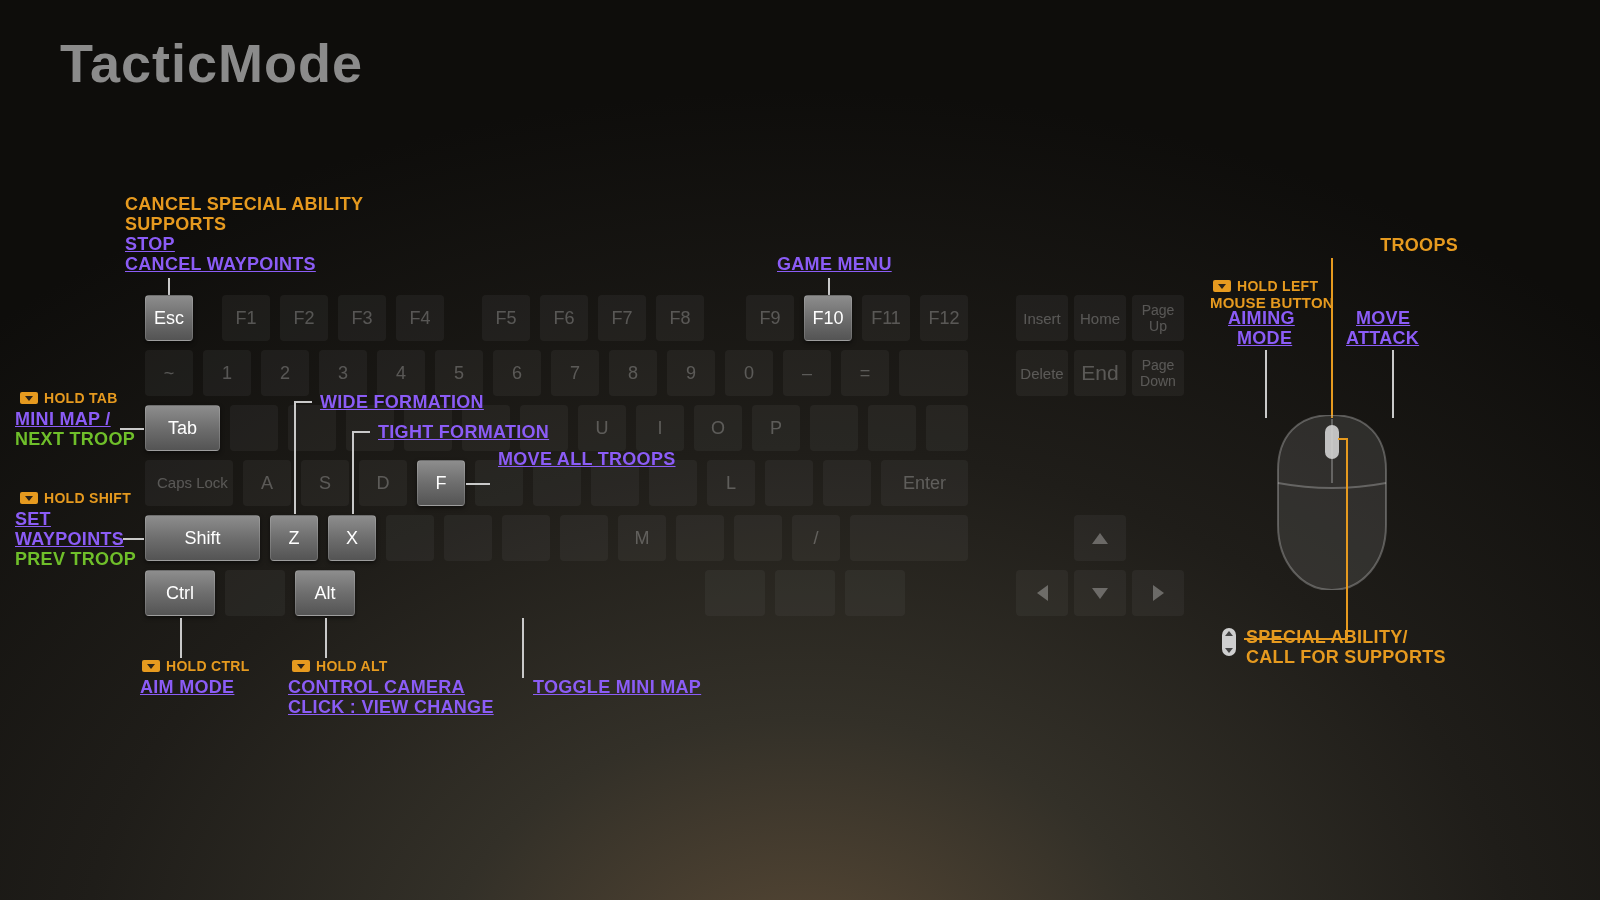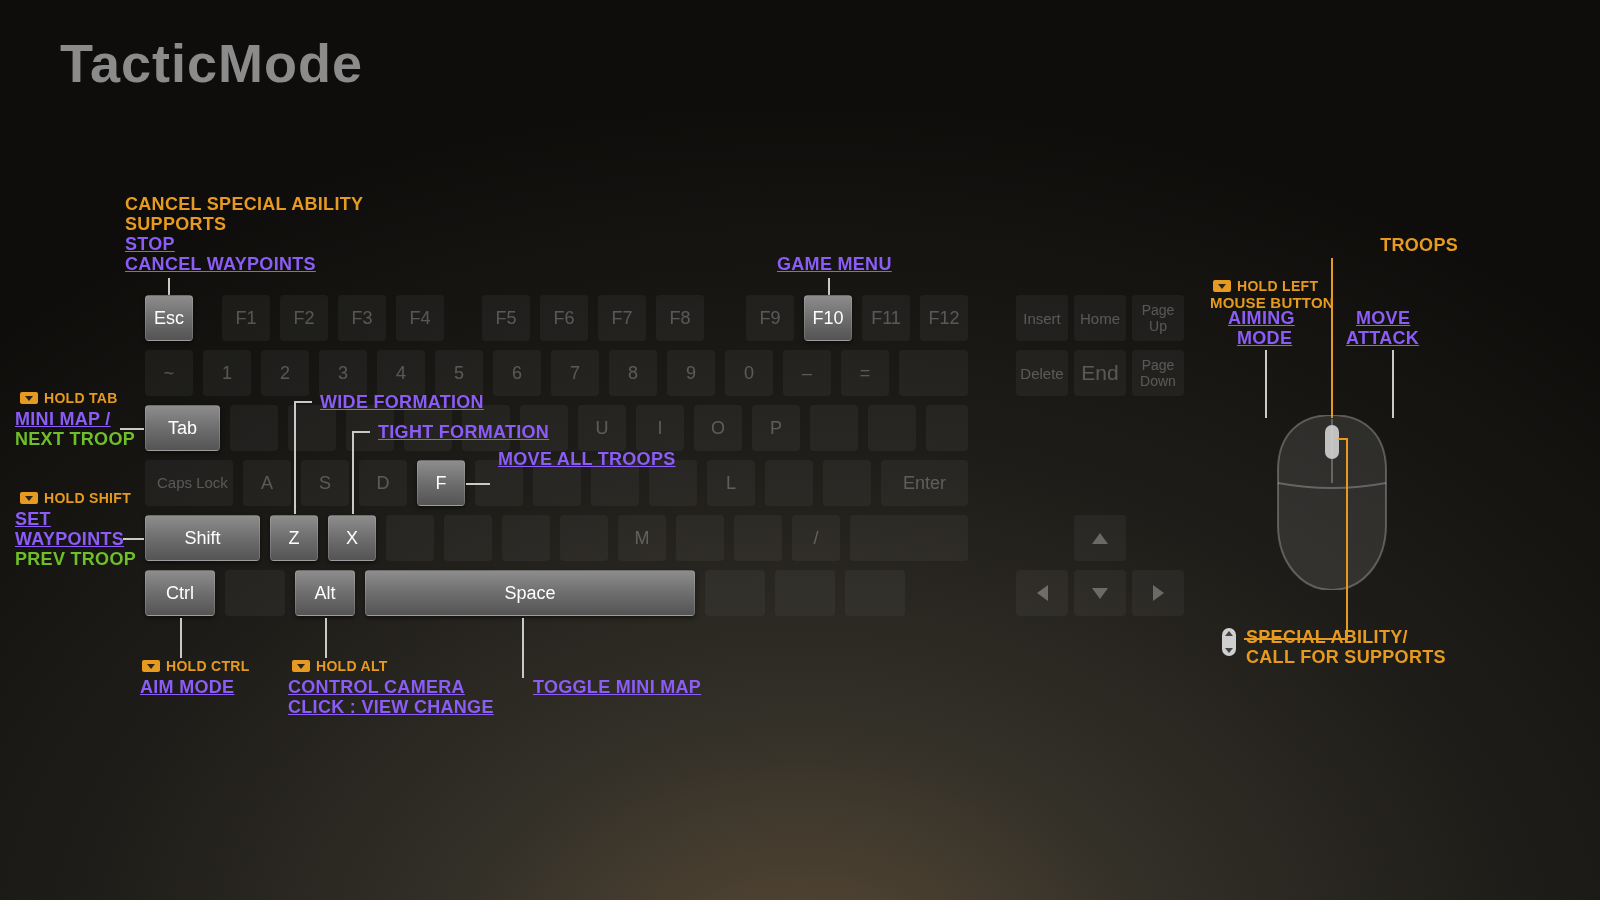--- a/index.html
+++ b/index.html
@@ -177,21 +177,20 @@
   <div class="key dim" style="left:792px;top:515px;width:48px;height:46px">/</div>
   <div class="key dim" style="left:850px;top:515px;width:118px;height:46px"></div>
 
   <div class="key dim" style="left:1074px;top:515px;width:52px;height:46px">
       <div class="tri up"></div>
     </div>
 
   <div class="key act" style="left:145px;top:570px;width:70px;height:46px">Ctrl</div>
   <div class="key dim" style="left:225px;top:570px;width:60px;height:46px"></div>
   <div class="key act" style="left:295px;top:570px;width:60px;height:46px">Alt</div>
-  <div class="key act" style="left:365px;top:570px;width:330px;height:46px">Space</div>
   <div class="key dim" style="left:705px;top:570px;width:60px;height:46px"></div>
   <div class="key dim" style="left:775px;top:570px;width:60px;height:46px"></div>
   <div class="key dim" style="left:845px;top:570px;width:60px;height:46px"></div>
 
   <div class="key dim" style="left:1016px;top:570px;width:52px;height:46px">
       <div class="tri left"></div>
     </div>
   <div class="key dim" style="left:1074px;top:570px;width:52px;height:46px">
       <div class="tri down"></div>
     </div>

